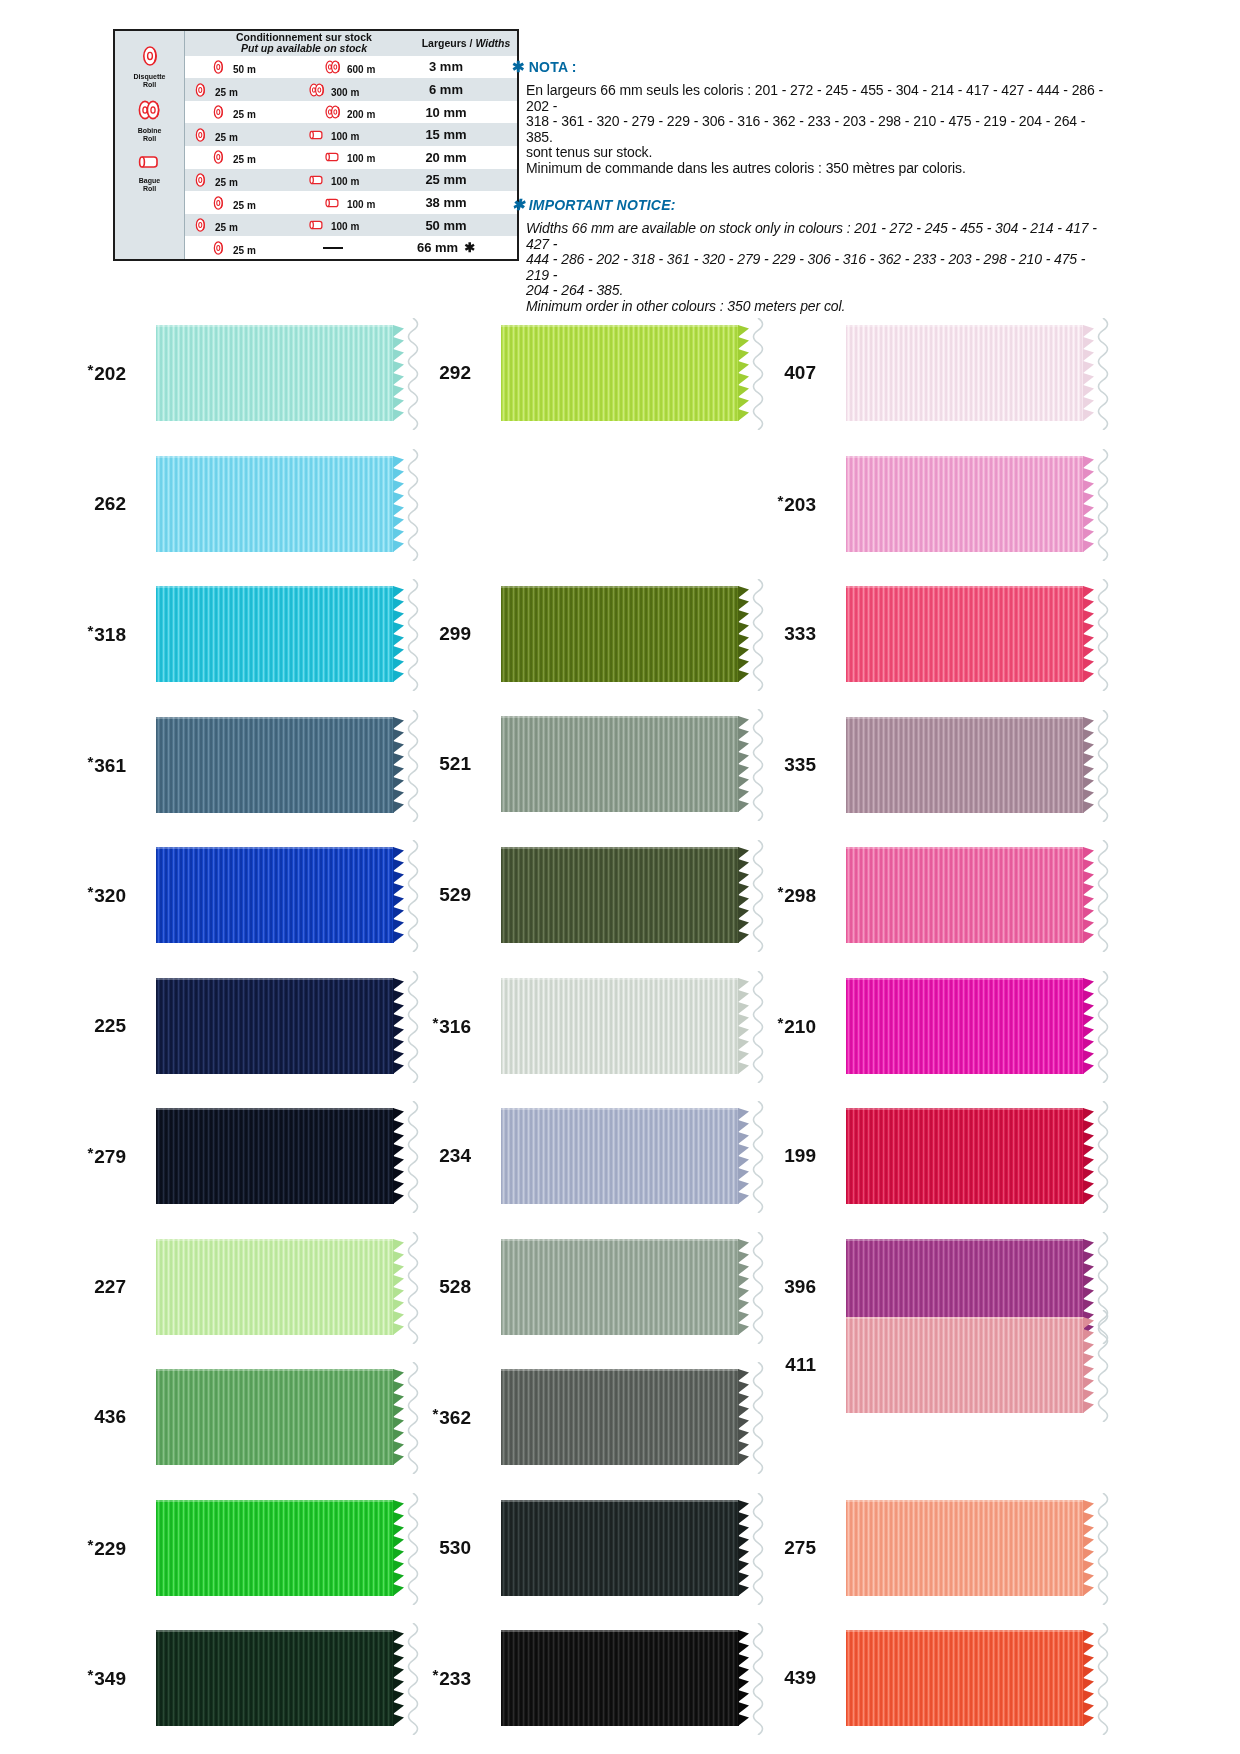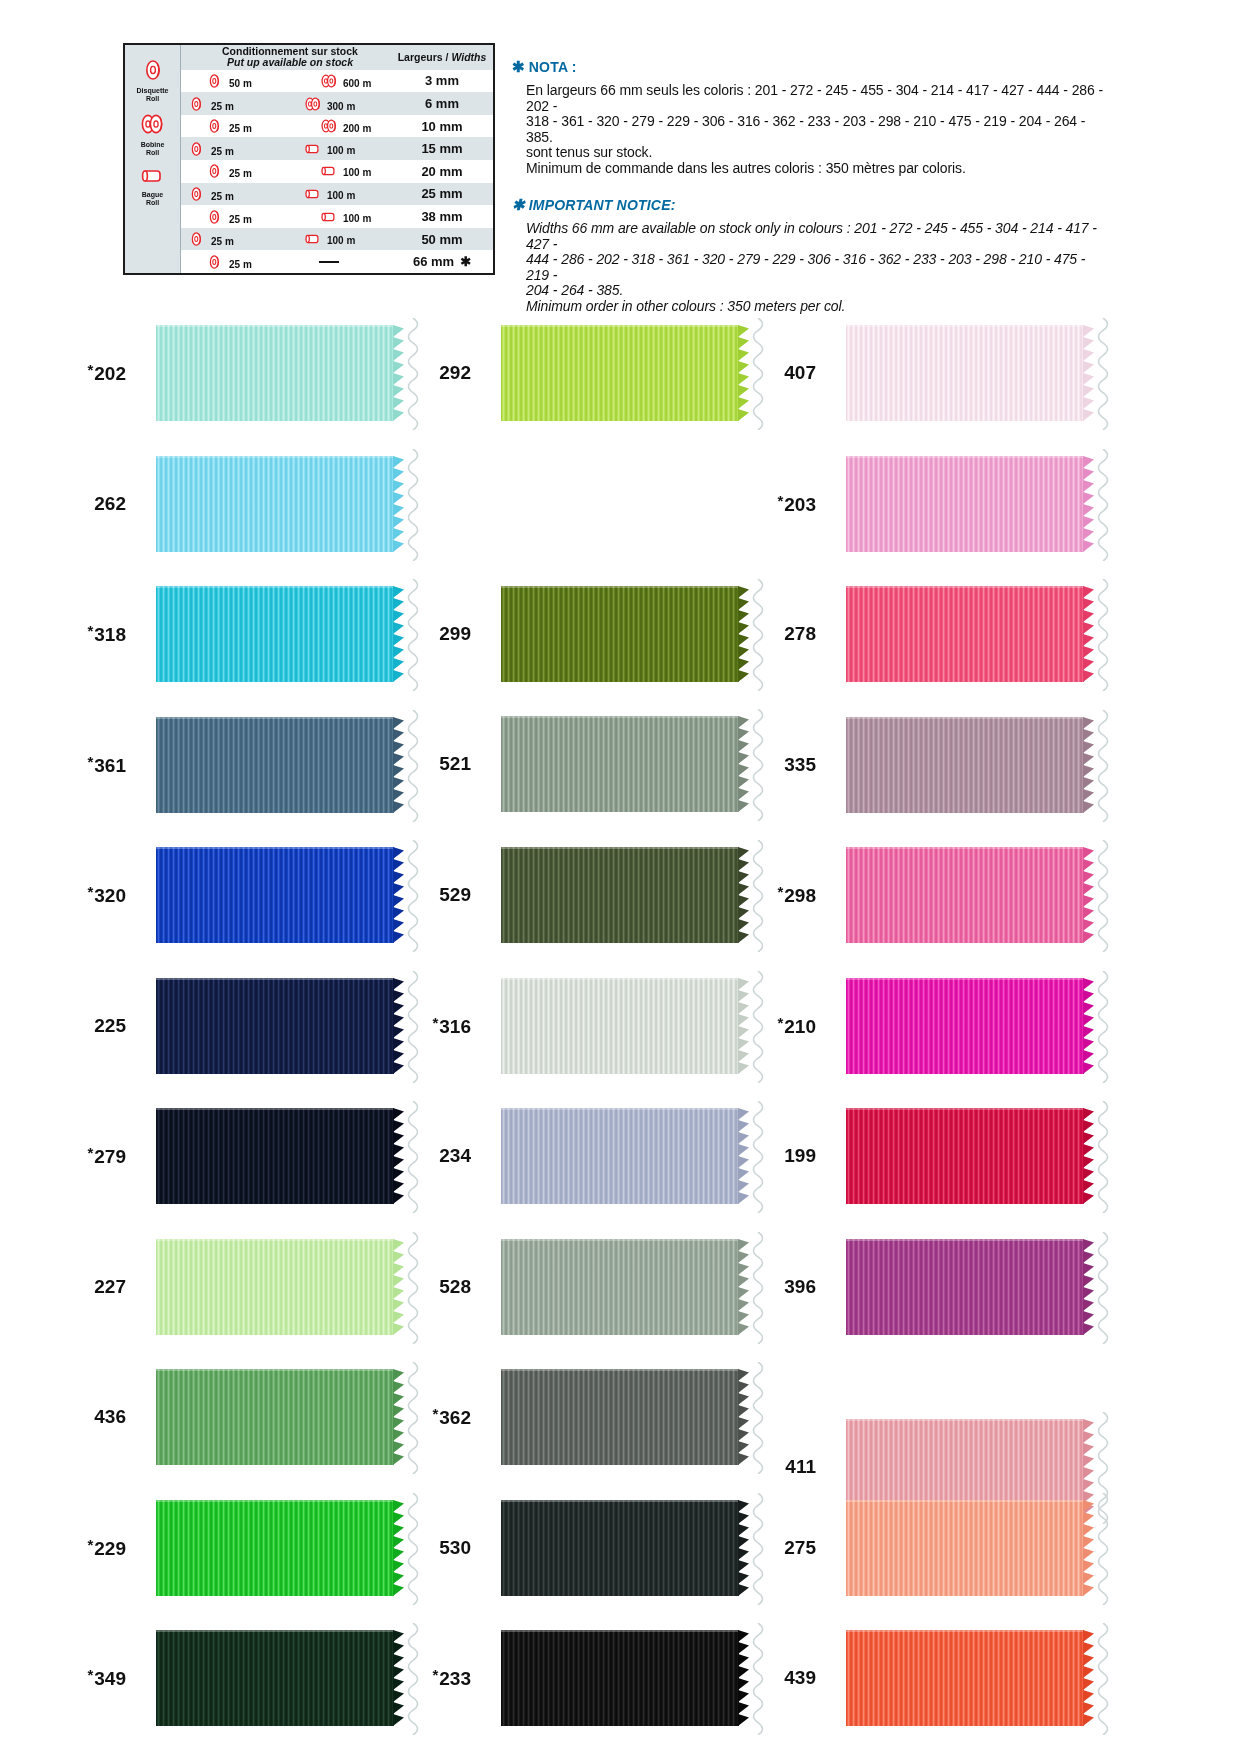--- a/index.html
+++ b/index.html
@@ -10,26 +10,25 @@
   body {
     width: 1240px; height: 1754px;
     position: relative;
     font-family: "Liberation Sans", sans-serif;
     overflow: hidden;
   }
 
   
   .specs-table {
     position: absolute;
-    left: 113px; top: 43px;
-    width: 372px; height: 232px;
+    left: 113px; top: 29px;
+    width: 406px; height: 232px;
     border: 2px solid #1b1b1b;
     background: #ffffff;
     display: flex;
-    margin-left: 10px;
   }
   .specs-left {
     width: 70px;
     background: #dde4e8;
     border-right: 1px solid #9fb0b8;
     display: flex;
     flex-direction: column;
     align-items: center;
     padding-top: 14px;
   }
@@ -730,21 +729,21 @@
           <div class="ribbon" style="background: repeating-linear-gradient(90deg, rgb(228, 140, 195) 0px, rgb(240, 167, 210) 1.4px, rgb(248, 200, 227) 2.6px, rgb(240, 167, 210) 3.8px, rgb(228, 140, 195) 5px);"></div>
           <div class="zig"><svg width="12" height="96" viewBox="0 0 12 96">
               <path d="M0,0 L11,3.6 L0,12.0 L11,15.6 L0,24.0 L11,27.6 L0,36.0 L11,39.6 L0,48.0 L11,51.6 L0,60.0 L11,63.6 L0,72.0 L11,75.6 L0,84.0 L11,87.6 L0,96.0 L0,96 L0,0 Z" fill="#e48cc3"></path>
             </svg></div>
           <div class="wavy"><svg width="22" height="112" viewBox="0 0 22 112">
               <path d="M11,0 Q20,6.2 11,12.4 Q2,18.7 11,24.9 Q20,31.1 11,37.3 Q2,43.6 11,49.8 Q20,56.0 11,62.2 Q2,68.4 11,74.7 Q20,80.9 11,87.1 Q2,93.3 11,99.6 Q20,105.8 11,112.0 " fill="none" stroke="#cdd6d8" stroke-width="1.6"></path>
             </svg></div>
         </div>
       </div>
       <div class="swatch-row" style="top: 261px;">
-        <div class="sw-label"><span>278</span></div>
+        <div class="sw-label"><span>333</span></div>
         <div class="ribbon-wrap">
           <div class="ribbon" style="background: repeating-linear-gradient(90deg, rgb(228, 59, 102) 0px, rgb(242, 88, 127) 1.4px, rgb(248, 138, 165) 2.6px, rgb(242, 88, 127) 3.8px, rgb(228, 59, 102) 5px);"></div>
           <div class="zig"><svg width="12" height="96" viewBox="0 0 12 96">
               <path d="M0,0 L11,3.6 L0,12.0 L11,15.6 L0,24.0 L11,27.6 L0,36.0 L11,39.6 L0,48.0 L11,51.6 L0,60.0 L11,63.6 L0,72.0 L11,75.6 L0,84.0 L11,87.6 L0,96.0 L0,96 L0,0 Z" fill="#e43b66"></path>
             </svg></div>
           <div class="wavy"><svg width="22" height="112" viewBox="0 0 22 112">
               <path d="M11,0 Q20,6.2 11,12.4 Q2,18.7 11,24.9 Q20,31.1 11,37.3 Q2,43.6 11,49.8 Q20,56.0 11,62.2 Q2,68.4 11,74.7 Q20,80.9 11,87.1 Q2,93.3 11,99.6 Q20,105.8 11,112.0 " fill="none" stroke="#cdd6d8" stroke-width="1.6"></path>
             </svg></div>
         </div>
       </div>
@@ -801,21 +800,21 @@
         <div class="ribbon-wrap">
           <div class="ribbon" style="background: repeating-linear-gradient(90deg, rgb(142, 46, 121) 0px, rgb(166, 63, 142) 1.4px, rgb(191, 104, 168) 2.6px, rgb(166, 63, 142) 3.8px, rgb(142, 46, 121) 5px);"></div>
           <div class="zig"><svg width="12" height="96" viewBox="0 0 12 96">
               <path d="M0,0 L11,3.6 L0,12.0 L11,15.6 L0,24.0 L11,27.6 L0,36.0 L11,39.6 L0,48.0 L11,51.6 L0,60.0 L11,63.6 L0,72.0 L11,75.6 L0,84.0 L11,87.6 L0,96.0 L0,96 L0,0 Z" fill="#8e2e79"></path>
             </svg></div>
           <div class="wavy"><svg width="22" height="112" viewBox="0 0 22 112">
               <path d="M11,0 Q20,6.2 11,12.4 Q2,18.7 11,24.9 Q20,31.1 11,37.3 Q2,43.6 11,49.8 Q20,56.0 11,62.2 Q2,68.4 11,74.7 Q20,80.9 11,87.1 Q2,93.3 11,99.6 Q20,105.8 11,112.0 " fill="none" stroke="#cdd6d8" stroke-width="1.6"></path>
             </svg></div>
         </div>
       </div>
-      <div class="swatch-row" style="top: 1094px;">
+      <div class="swatch-row" style="top: 992px;">
         <div class="sw-label"><span>411</span></div>
         <div class="ribbon-wrap">
           <div class="ribbon" style="background: repeating-linear-gradient(90deg, rgb(221, 141, 151) 0px, rgb(234, 166, 174) 1.4px, rgb(243, 197, 203) 2.6px, rgb(234, 166, 174) 3.8px, rgb(221, 141, 151) 5px);"></div>
           <div class="zig"><svg width="12" height="96" viewBox="0 0 12 96">
               <path d="M0,0 L11,3.6 L0,12.0 L11,15.6 L0,24.0 L11,27.6 L0,36.0 L11,39.6 L0,48.0 L11,51.6 L0,60.0 L11,63.6 L0,72.0 L11,75.6 L0,84.0 L11,87.6 L0,96.0 L0,96 L0,0 Z" fill="#dd8d97"></path>
             </svg></div>
           <div class="wavy"><svg width="22" height="112" viewBox="0 0 22 112">
               <path d="M11,0 Q20,6.2 11,12.4 Q2,18.7 11,24.9 Q20,31.1 11,37.3 Q2,43.6 11,49.8 Q20,56.0 11,62.2 Q2,68.4 11,74.7 Q20,80.9 11,87.1 Q2,93.3 11,99.6 Q20,105.8 11,112.0 " fill="none" stroke="#cdd6d8" stroke-width="1.6"></path>
             </svg></div>
         </div>

